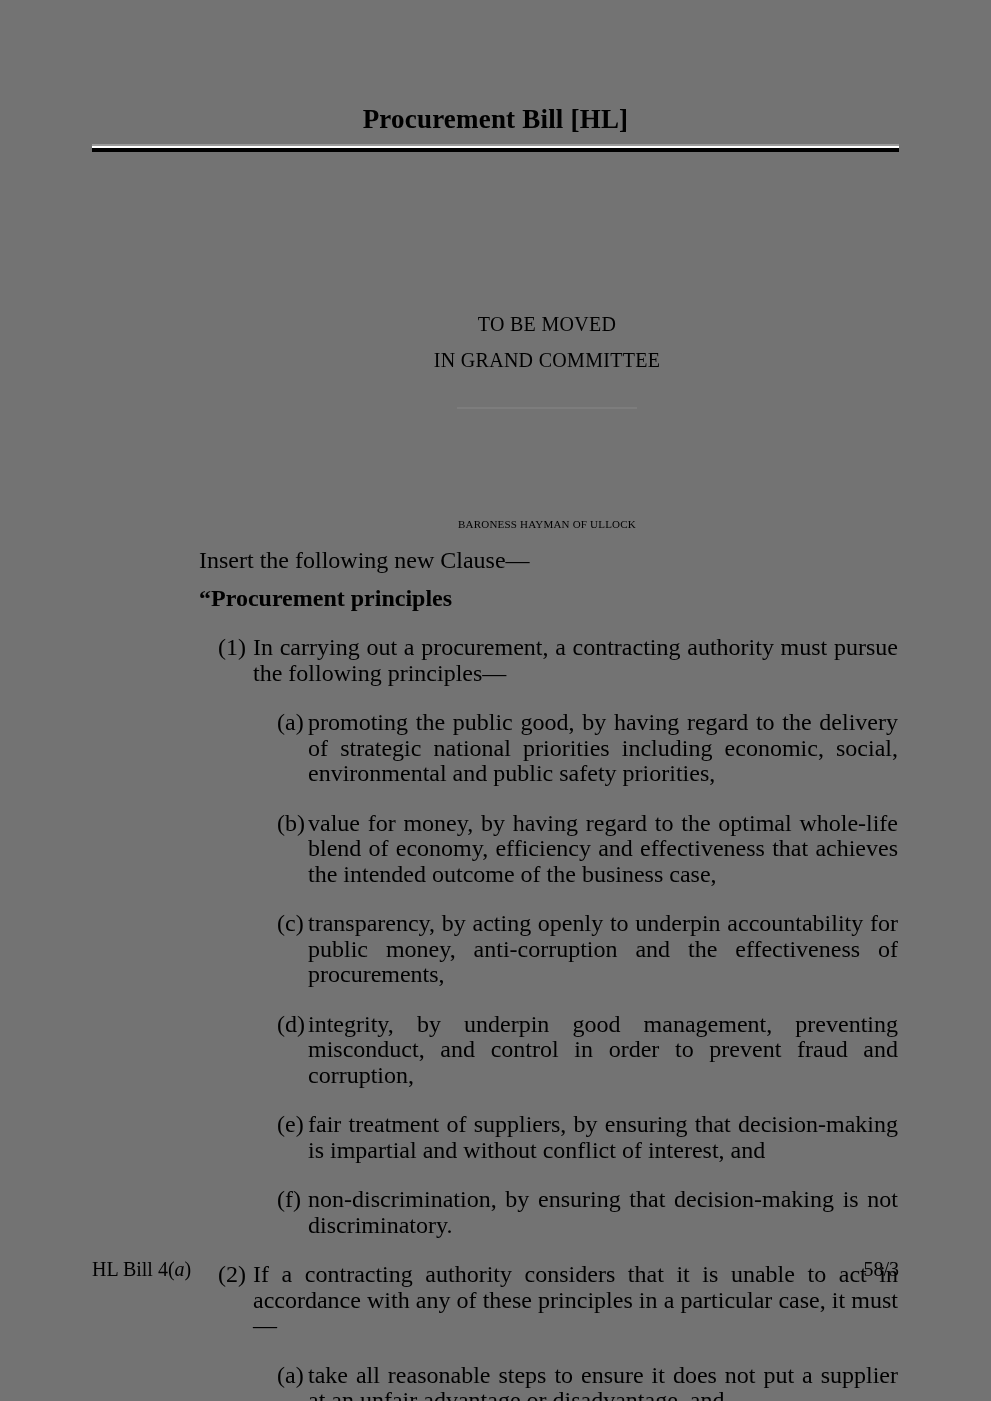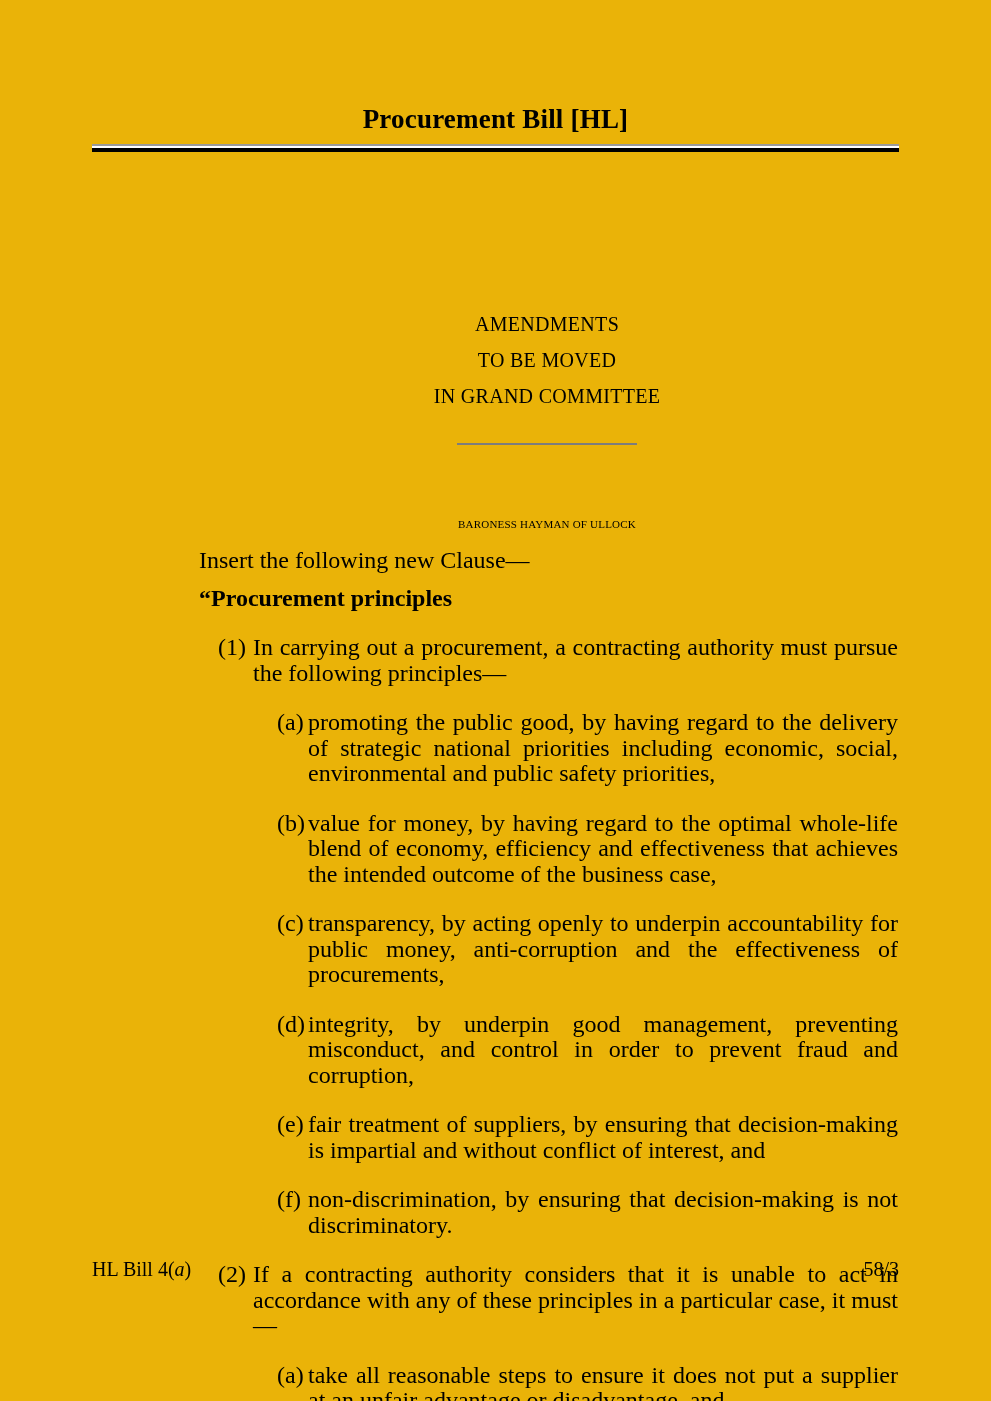--- a/index.html
+++ b/index.html
@@ -9,21 +9,21 @@
   }
   body {
     font-family: "Liberation Serif", "DejaVu Serif", serif;
     color: #000000;
   }
   .page {
     position: relative;
     width: 991px;
     height: 1401px;
     margin: 0 auto;
-    background: #eab308;
+    background: #737373;
     box-sizing: border-box;
     overflow: hidden;
   }
 
   
   .doc-title {
     position: absolute;
     top: 104px;
     left: 0;
     width: 991px;
@@ -158,21 +158,20 @@
 
   <div class="doc-title">Procurement Bill [HL]</div>
 
   <div class="title-rule" style="top:144px;">
     <div class="thin"></div>
     <div class="gap"></div>
     <div class="thick"></div>
   </div>
 
   <div class="headblock">
-    <div class="line">AMENDMENTS</div>
     <div class="line">TO BE MOVED</div>
     <div class="line">IN GRAND COMMITTEE</div>
     <div class="short-rule"></div>
   </div>
 
   <div class="sponsor">BARONESS HAYMAN OF ULLOCK</div>
 
   <div class="body">
 
     <p class="intro">Insert the following new Clause—</p>

